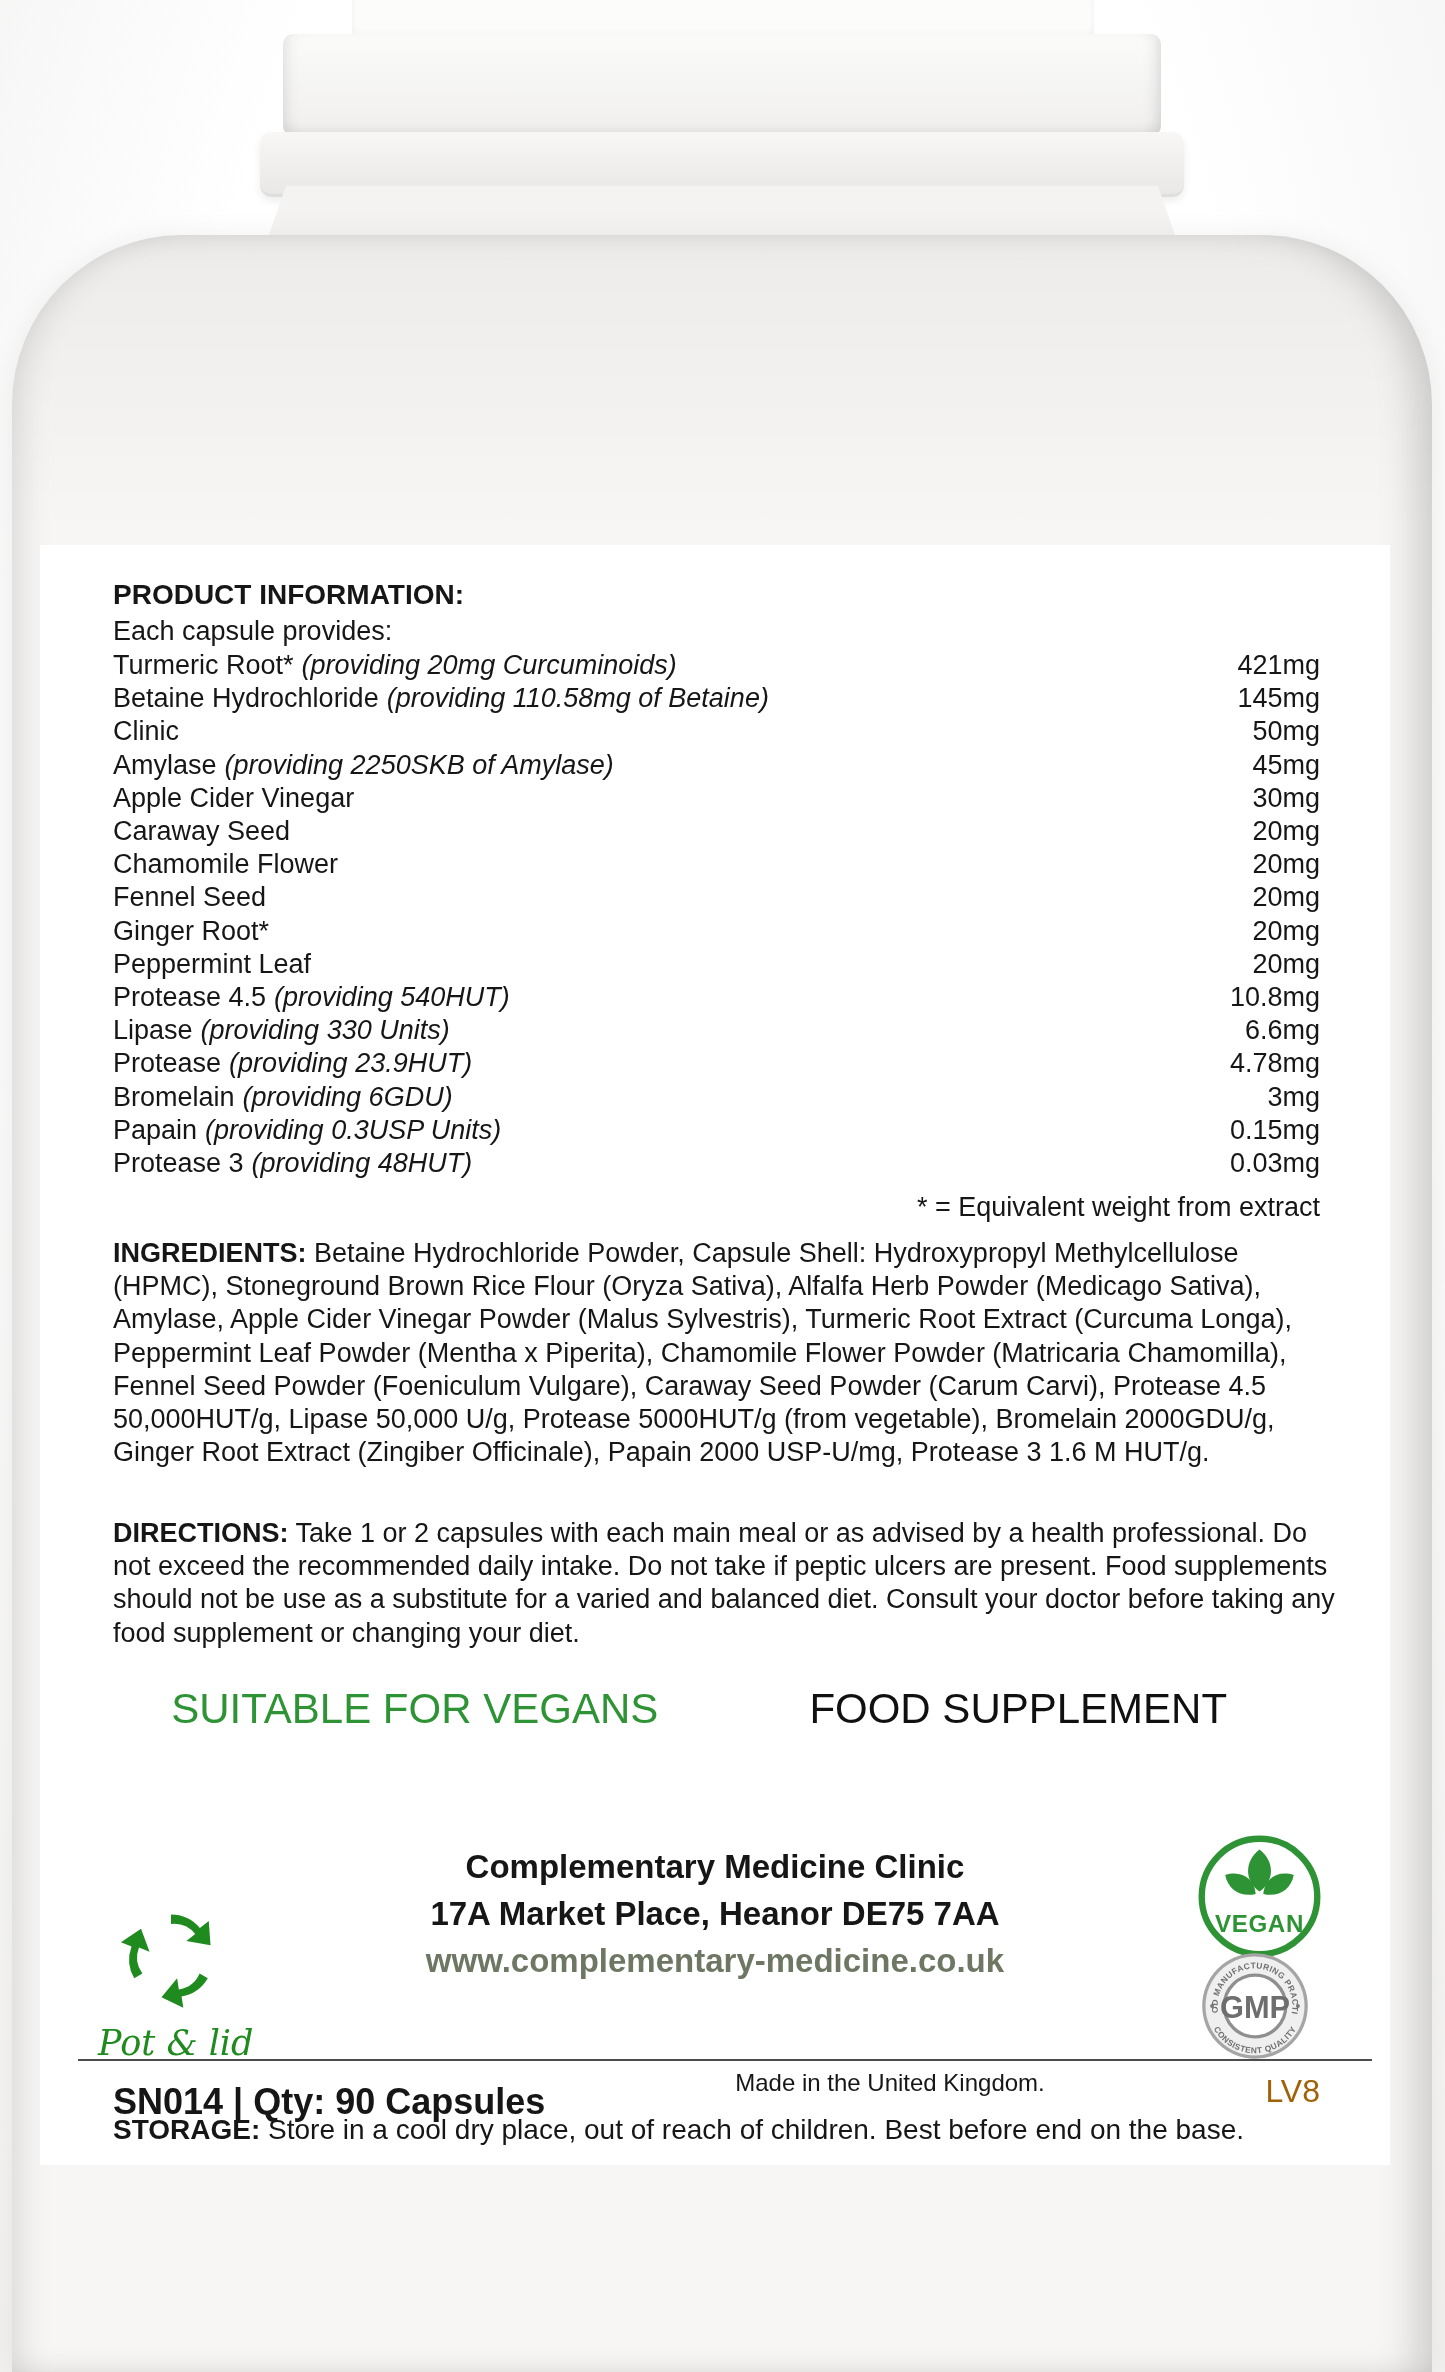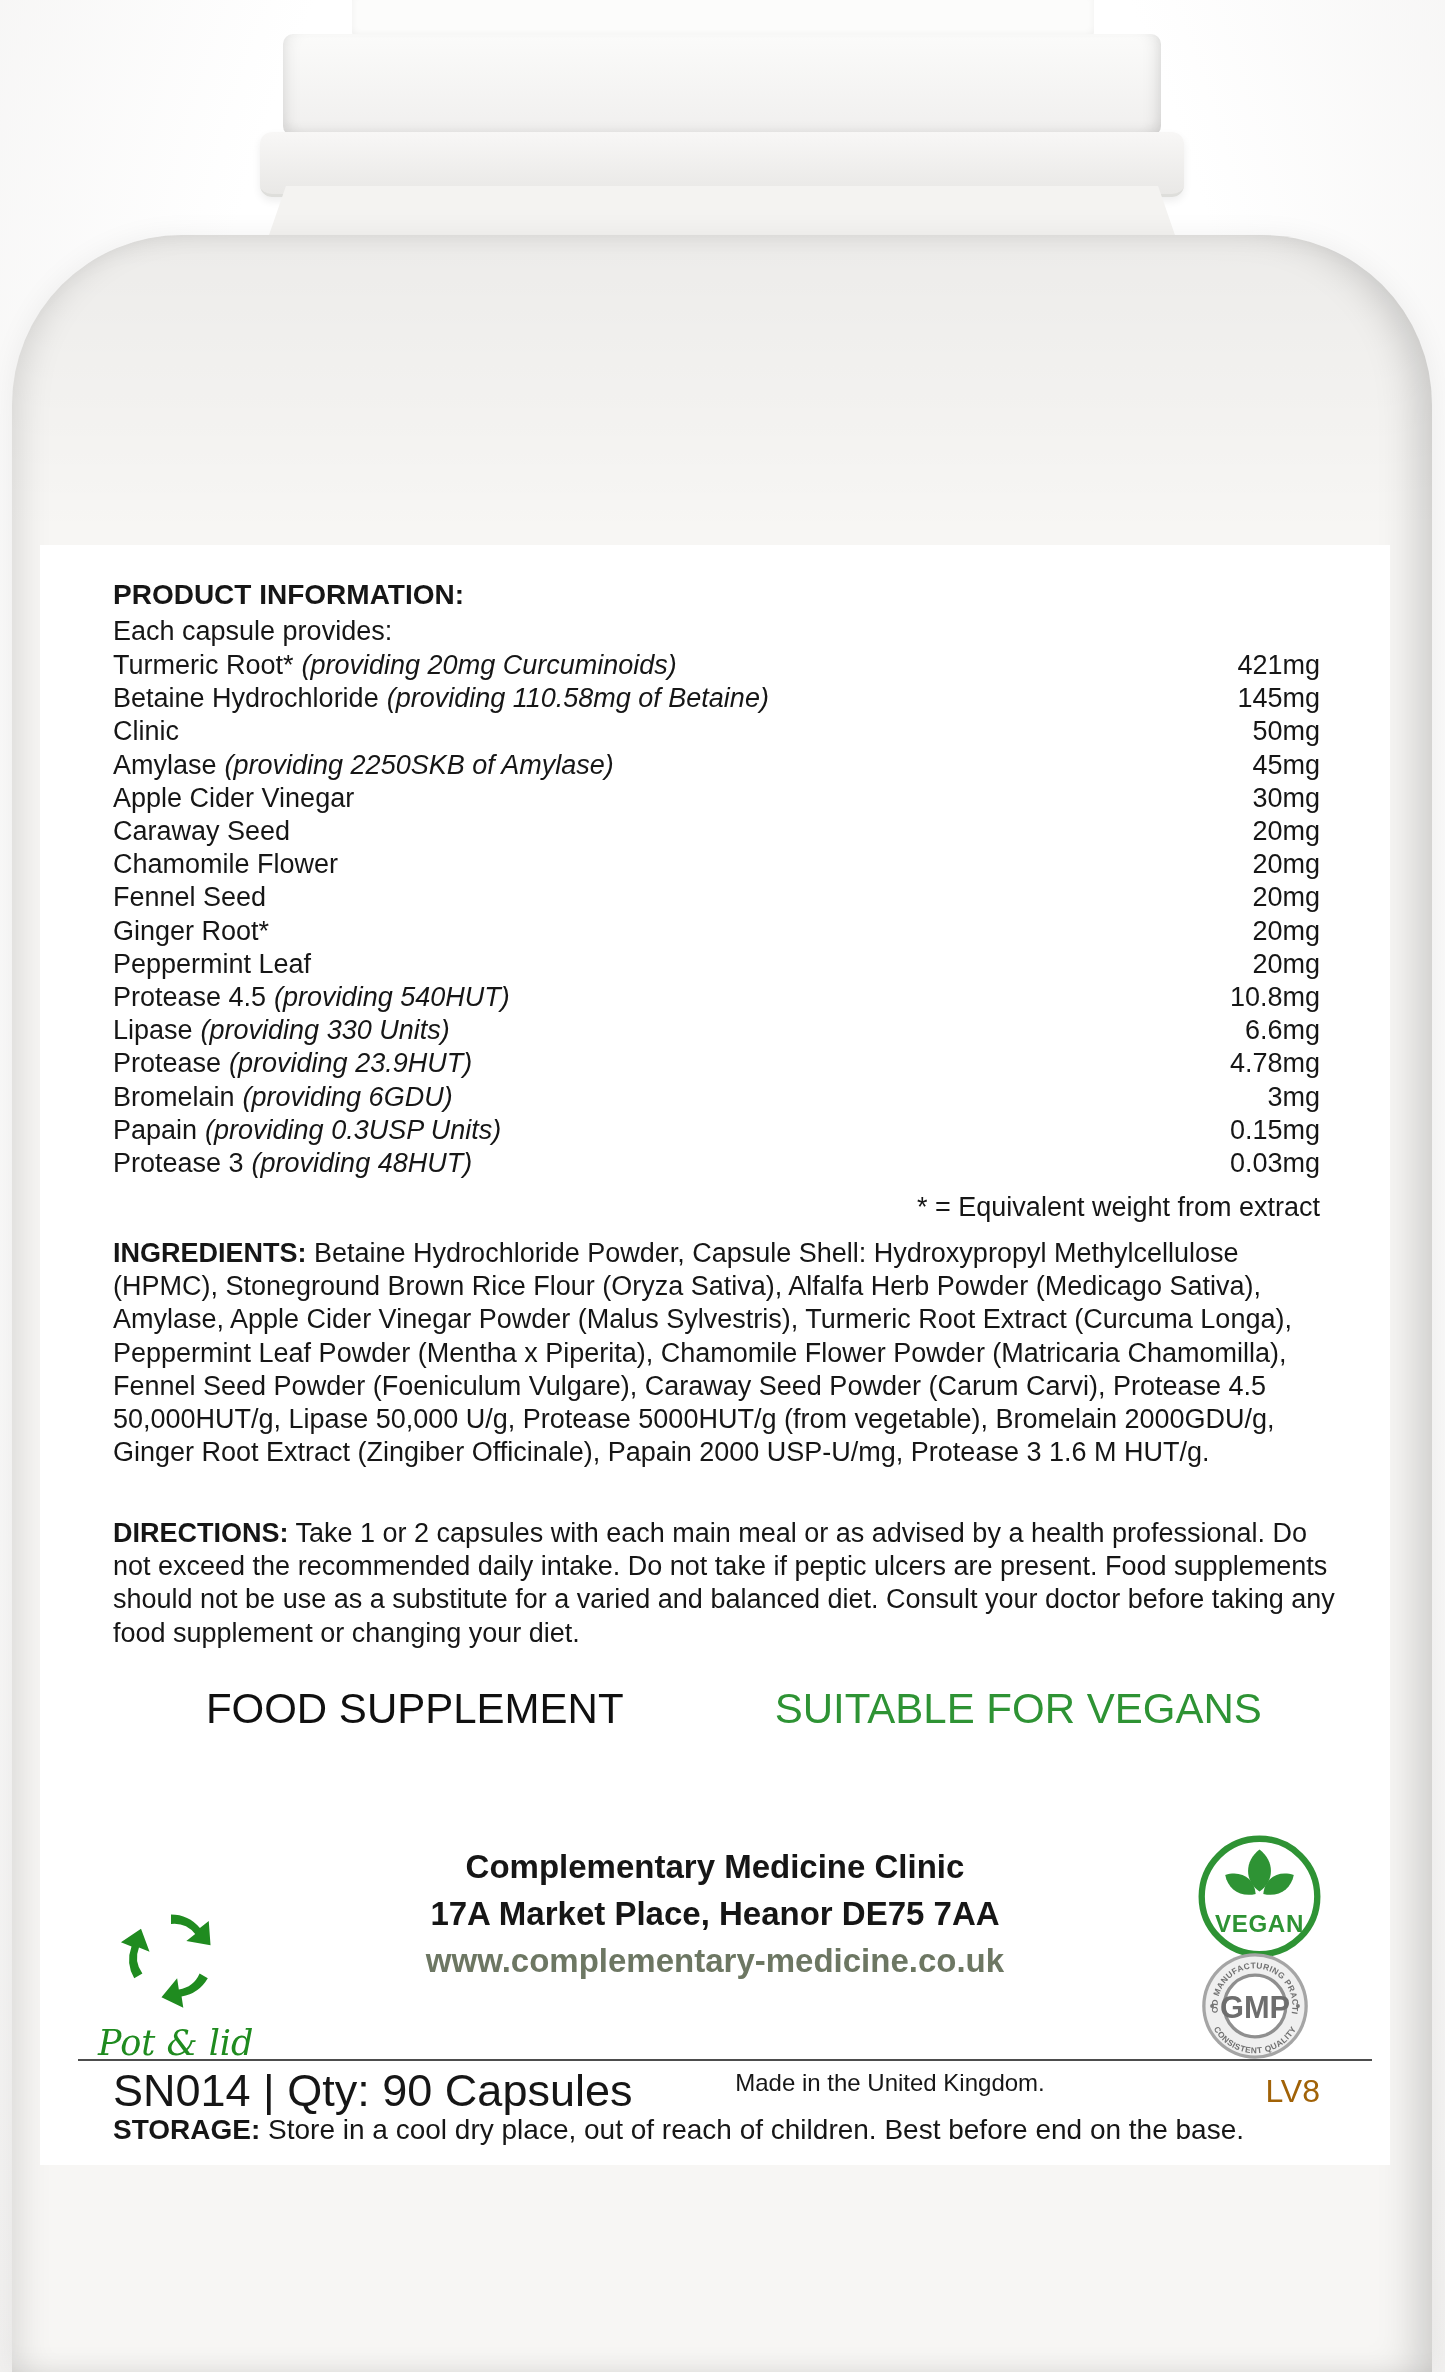--- a/index.html
+++ b/index.html
@@ -64,21 +64,21 @@
   #directions-para { left:73px; top:972px; width:1222px; }
   #supplement-row { left:73px; top:1142px; width:1207px; display:flex; }
   #supplement-row .cell { width:50%; text-align:center; font-size:42px; line-height:44px; }
   #company-block { left:0; top:1298px; width:1350px; text-align:center; font-size:33px; line-height:47px; font-weight:bold; }
   #recycle-svg { left:72px; top:1353px; }
   #recycle-caption { left:58px; top:1478px; font-family:"DejaVu Serif","Liberation Serif",serif; font-style:italic; font-weight:normal; font-size:35px; }
   #vegan-svg { left:1156px; top:1288px; }
   #gmp-svg { left:1160px; top:1406px; }
   #divider { left:38px; top:1514px; width:1294px; height:2px; background:#4d4d4d; }
   #bottom-row { left:0; top:1520px; width:1350px; height:48px; }
-  #sku-qty { position:absolute; left:73px; top:0; font-size:45px; font-weight:normal; }
+  #sku-qty { position:absolute; left:73px; top:16px; font-size:36px; font-weight:bold; }
   #made-in { position:absolute; left:500px; top:4px; width:700px; text-align:center; font-size:24px; }
   #batch-code { position:absolute; right:70px; top:8px; font-size:32px; }
   #storage-line { left:73px; top:1568px; width:1222px; font-size:28px; line-height:33px; }
 </style>
 </head>
 <body>
 
 <div class="scene">
 
   <div class="cap-top"></div>
@@ -165,22 +165,22 @@
       <span class="b">INGREDIENTS:</span>
       <span>Betaine Hydrochloride Powder, Capsule Shell: Hydroxypropyl Methylcellulose (HPMC), Stoneground Brown Rice Flour (Oryza Sativa), Alfalfa Herb Powder (Medicago Sativa), Amylase, Apple Cider Vinegar Powder (Malus Sylvestris), Turmeric Root Extract (Curcuma Longa), Peppermint Leaf Powder (Mentha x Piperita), Chamomile Flower Powder (Matricaria Chamomilla), Fennel Seed Powder (Foeniculum Vulgare), Caraway Seed Powder (Carum Carvi), Protease 4.5 50,000HUT/g, Lipase 50,000 U/g, Protease 5000HUT/g (from vegetable), Bromelain 2000GDU/g, Ginger Root Extract (Zingiber Officinale), Papain 2000 USP-U/mg, Protease 3 1.6 M HUT/g.</span>
     </div>
 
     <div id="directions-para" class="abs body-txt">
       <span class="b">DIRECTIONS:</span>
       <span>Take 1 or 2 capsules with each main meal or as advised by a health professional. Do not exceed the recommended daily intake. Do not take if peptic ulcers are present. Food supplements should not be use as a substitute for a varied and balanced diet. Consult your doctor before taking any food supplement or changing your diet.</span>
     </div>
 
     <div id="supplement-row" class="abs">
+      <div class="cell" style="color:#2e9334;">SUITABLE FOR VEGANS</div>
       <div class="cell" style="color:#101010;">FOOD SUPPLEMENT</div>
-      <div class="cell" style="color:#2e9334;">SUITABLE FOR VEGANS</div>
     </div>
 
     <div id="company-block" class="abs">
       <div>Complementary Medicine Clinic</div>
       <div>17A Market Place, Heanor DE75 7AA</div>
       <div style="color:#6d7763;">www.complementary-medicine.co.uk</div>
     </div>
 
     <svg id="recycle-svg" class="abs" width="118" height="118" viewBox="0 0 100 100">
       <g fill="#1f8b1f">

